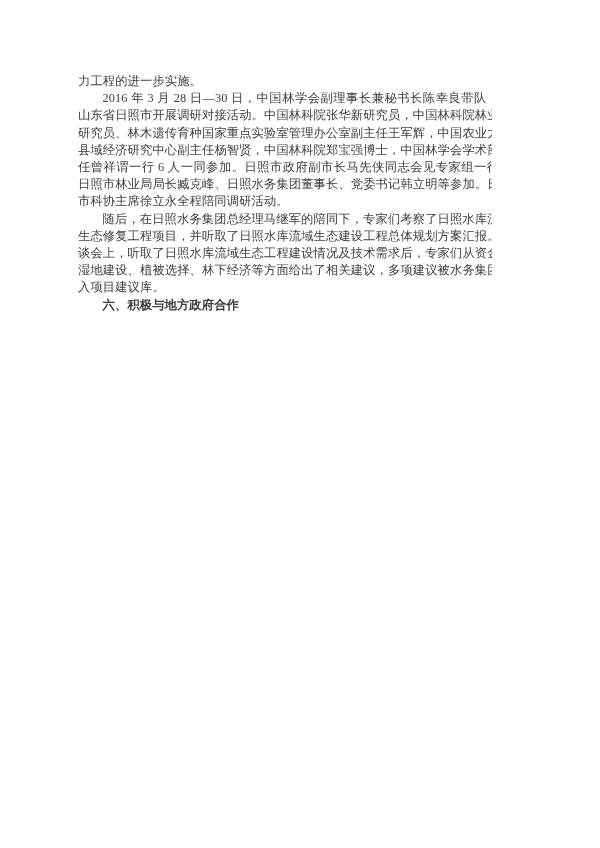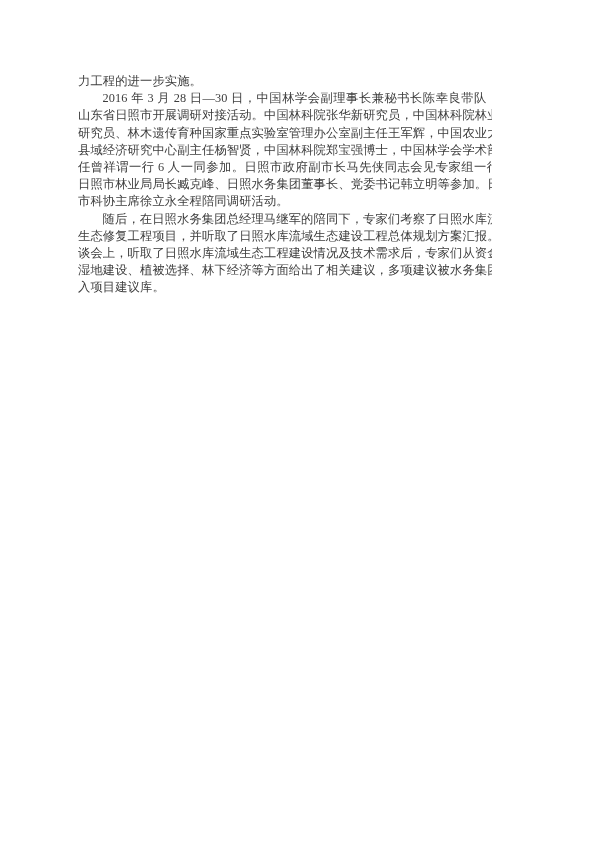--- a/index.html
+++ b/index.html
@@ -51,15 +51,16 @@
   }
 </style>
 </head>
 <body>
 
 <div class="page">
   <div class="text-block">
     <p class="noindent">力工程的进一步实施。</p>
     <p>2016 年 3 月 28 日—30 日，中国林学会副理事长兼秘书长陈幸良带队，到山东省日照市开展调研对接活动。中国林科院张华新研究员，中国林科院林业所研究员、林木遗传育种国家重点实验室管理办公室副主任王军辉，中国农业大学县域经济研究中心副主任杨智贤，中国林科院郑宝强博士，中国林学会学术部主任曾祥谓一行 6 人一同参加。日照市政府副市长马先侠同志会见专家组一行，日照市林业局局长臧克峰、日照水务集团董事长、党委书记韩立明等参加。日照市科协主席徐立永全程陪同调研活动。</p>
     <p>随后，在日照水务集团总经理马继军的陪同下，专家们考察了日照水库流域生态修复工程项目，并听取了日照水库流域生态建设工程总体规划方案汇报。座谈会上，听取了日照水库流域生态工程建设情况及技术需求后，专家们从资金、湿地建设、植被选择、林下经济等方面给出了相关建议，多项建议被水务集团纳入项目建议库。</p>
+    <p class="heading">六、积极与地方政府合作</p>
   </div>
   <div class="page-number">167</div>
 </div>
 
 </body></html>

